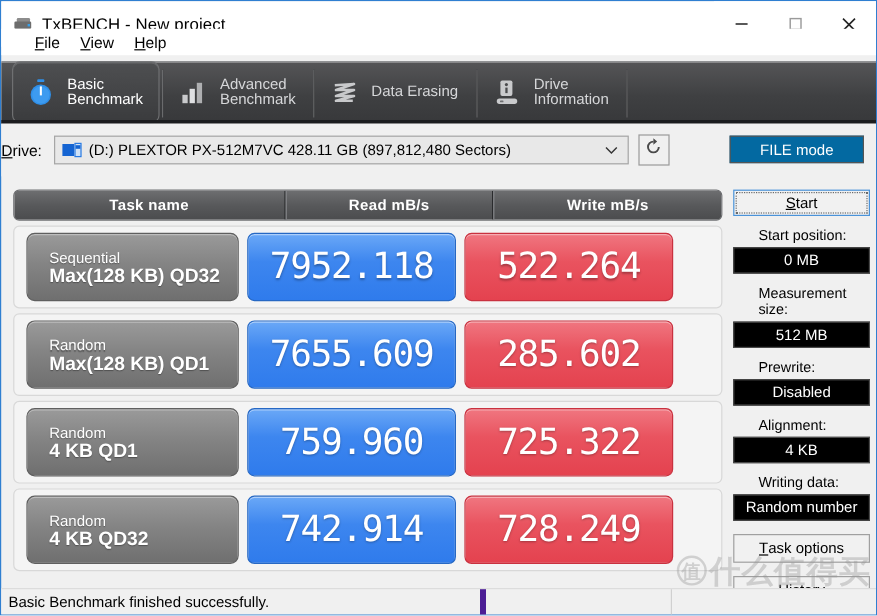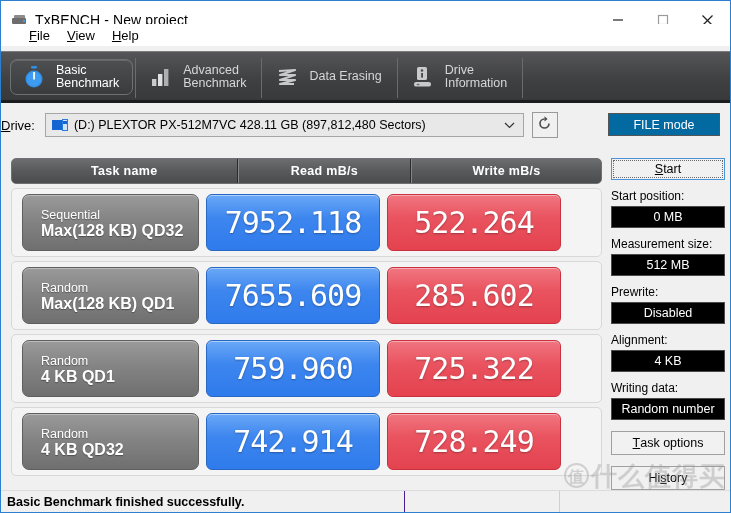--- a/index.html
+++ b/index.html
@@ -81,21 +81,21 @@
     border-top: 1px solid #7b7c7e;
     display: flex; align-items: center;
   }
   .tabstrip::after {
     content: ""; position: absolute;
     left: 0; bottom: 0; width: 100%; height: 3px;
     background: #1b1c1e;
   }
   .tab {
     position: relative;
-    height: 36px; margin-top: -1px;
+    height: 52px; margin-top: -1px;
     display: flex; align-items: center;
     padding: 0 13px 0 10px;
     color: #d6d7d9;
   }
   .tab.active {
     background: linear-gradient(#4e4f51, #3a3b3d);
     border: 1px solid #6f7072;
     border-radius: 7px;
     margin-left: 9px;
     box-shadow: inset 0 1px 0 rgba(255,255,255,0.14);
@@ -241,21 +241,21 @@
     background: #f1f1f1;
     border: 1px solid #4a93d9;
     outline: 1px dotted #6b6b6b;
     outline-offset: -3px;
     font-size: 12.5px; color: #000;
     display: flex; align-items: center; justify-content: center;
   }
   .start-btn u { text-decoration: underline; }
   .side-lbl {
     font-size: 12px; color: #000;
-    margin-top: 9px; margin-bottom: 3px;
+    margin-top: 9px; margin-bottom: 3px; margin-left: 21px;
   }
   .lcd {
     width: 114px; height: 22px;
     background: #000000;
     border: 1px solid #4a4a4a;
     color: #ffffff; font-size: 12.5px;
     display: flex; align-items: center; justify-content: center;
   }
   .side-btn {
     width: 114px; height: 24px;
@@ -273,21 +273,21 @@
     width: 729px; height: 22px;
     background: #f0f0f0;
     border-top: 1px solid #dcdcdc;
     display: flex; align-items: center;
   }
   .status-seg {
     height: 22px; display: flex; align-items: center;
     font-size: 12.5px; color: #000;
     padding-left: 6px;
   }
-  .status-seg.s1 { width: 404px; border-right: 1px solid #4c1d95; font-weight: bold; }
+  .status-seg.s1 { width: 404px; border-right: 5px solid #4c1d95; }
   .status-seg.s2 { width: 155px; border-right: 1px solid #d0d0d0; }
   .status-seg.s3 { flex: 1; }
 
   
   .watermark {
     position: absolute; right: 4px; bottom: 18px;
     font-size: 26px; font-weight: bold;
     color: rgba(150,150,150,0.38);
     letter-spacing: 1px;
     white-space: nowrap;

